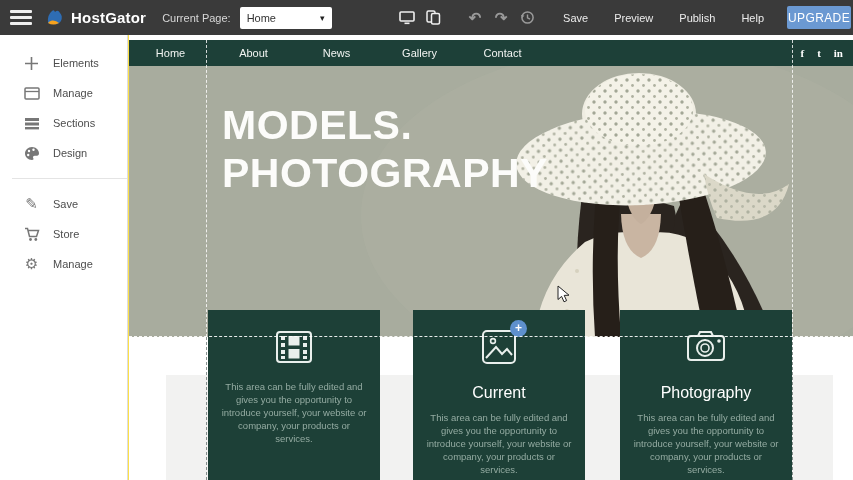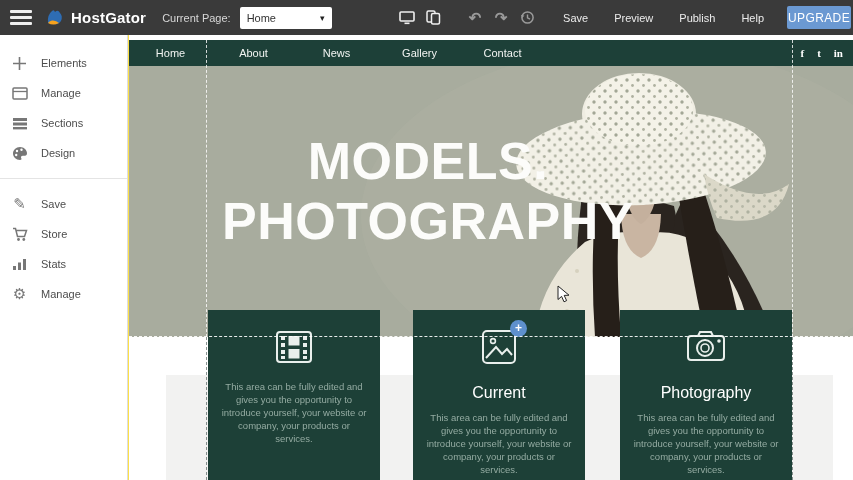--- a/index.html
+++ b/index.html
@@ -24,42 +24,42 @@
   .tb-icon { width:26px; height:22px; display:flex; align-items:center;
              justify-content:center; cursor:pointer; }
   .tb-txt { color:#ececec; font-size:11px; padding:0 13px; cursor:pointer; }
   .undo-redo { color:#9a9a9a; font-size:15px; font-weight:bold; }
   .upgrade { width:64px; height:23px; background:#6b99d2; color:#fff; border:none;
              border-radius:2px; font-size:12px; font-family:inherit; letter-spacing:.4px;
              margin:0 2px 0 10px; cursor:pointer; }
 
   
   .sidebar { position:absolute; left:0; top:35px; width:128px; height:445px;
-             background:#fff; border-right:1px solid #ddd; padding-top:13px; z-index:5; }
+             background:#fff; border-right:1px solid #ddd; padding-top:13px; z-index:5;padding-left:12px; }
   .side-item { height:30px; display:flex; align-items:center; gap:13px;
                padding-left:11px; cursor:pointer; }
   .side-item .ic { width:17px; height:17px; display:flex; align-items:center;
                    justify-content:center; color:#777; font-size:15px; }
   .side-item .lbl { font-size:11px; color:#4d4d4d; }
   .side-divider { height:1px; background:#e4e4e4; margin:10px 0; }
 
   
   .canvas { position:absolute; left:129px; top:35px; width:724px; height:445px;
             background:#fff; overflow:hidden; }
   .site-nav { position:absolute; left:0; top:5px; width:724px; height:26px;
               background:#1d4038; display:flex; align-items:center; z-index:2; }
   .nav-item { width:83px; text-align:center; color:#f2f4f2; font-size:11px; cursor:pointer; }
   .nav-social { margin-left:auto; display:flex; gap:13px; margin-right:10px; }
   .soc { color:#fff; font-size:11px; font-weight:bold; cursor:pointer; font-family:"Liberation Serif", serif; }
 
   .hero { position:absolute; left:0; top:31px; width:724px; height:271px;
           background:#a8ac9e; z-index:1; }
   .hero-art { position:absolute; left:0; top:0; }
-  .hero-title { position:absolute; left:93px; top:65px; color:#fcfcfa; font-size:52px;
-                font-weight:bold; line-height:1.16; letter-spacing:.5px; z-index:2;text-align:center; }
+  .hero-title { position:absolute; left:93px; top:36px; color:#fcfcfa; font-size:41px;
+                font-weight:bold; line-height:1.16; letter-spacing:.5px; z-index:2; }
 
   .below { position:absolute; left:0; top:302px; width:724px; height:143px; background:#fff; z-index:1; }
   .gray-block { position:absolute; left:37px; top:340px; width:667px; height:105px;
                 background:#f2f2f1; z-index:1; }
 
   .card { position:absolute; top:275px; width:172px; height:210px; background:#1d4037;
           z-index:3; text-align:center; padding-top:17px; cursor:pointer; }
   .card-1 { left:79px; } .card-2 { left:284px; } .card-3 { left:491px; }
   .card .cicon { position:relative; display:inline-block; height:40px; }
   .card-title { color:#fff; font-size:16px; margin-top:13px; }
@@ -179,30 +179,20 @@
     </div>
     <div class="side-item">
       <span class="ic">
         <svg width="16" height="15" viewBox="0 0 16 15">
             <path d="M1 1.5 H3.5 L5.5 9.5 H12.5 L14.5 3.5 H4" fill="none" stroke="#777" stroke-width="1.5"></path>
             <circle cx="6.5" cy="12.5" r="1.4" fill="#777"></circle>
             <circle cx="11.8" cy="12.5" r="1.4" fill="#777"></circle>
           </svg>
       </span>
       <span class="lbl">Store</span>
-    </div>
-    <div class="side-item">
-      <span class="ic">
-        <svg width="15" height="14" viewBox="0 0 15 14">
-            <rect x="1" y="9" width="3" height="4" fill="#777"></rect>
-            <rect x="6" y="5.5" width="3" height="7.5" fill="#777"></rect>
-            <rect x="11" y="2" width="3" height="11" fill="#777"></rect>
-          </svg>
-      </span>
-      <span class="lbl">Stats</span>
     </div>
     <div class="side-item">
       <span class="ic">⚙</span>
       <span class="lbl">Manage</span>
     </div>
   </div>
 
   <div class="canvas">
 
     <div class="site-nav">

